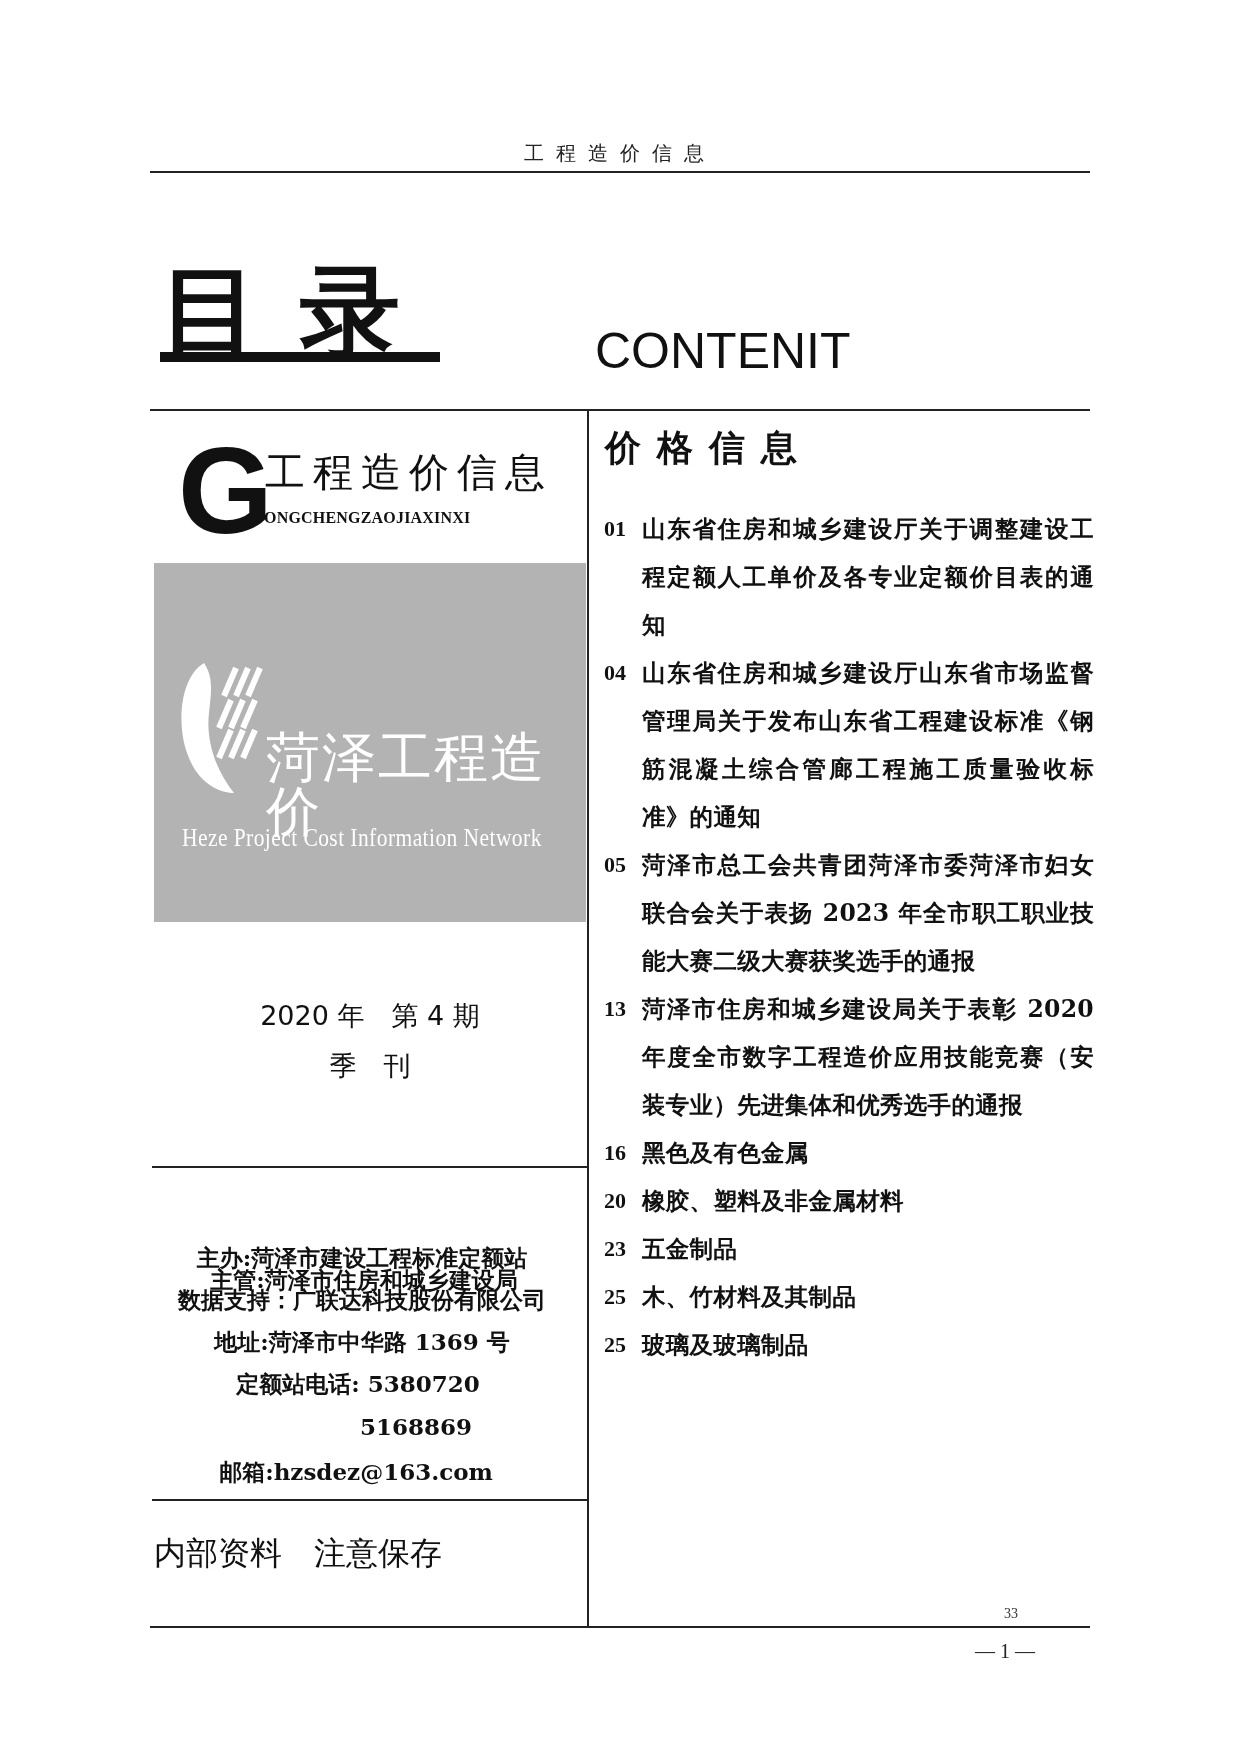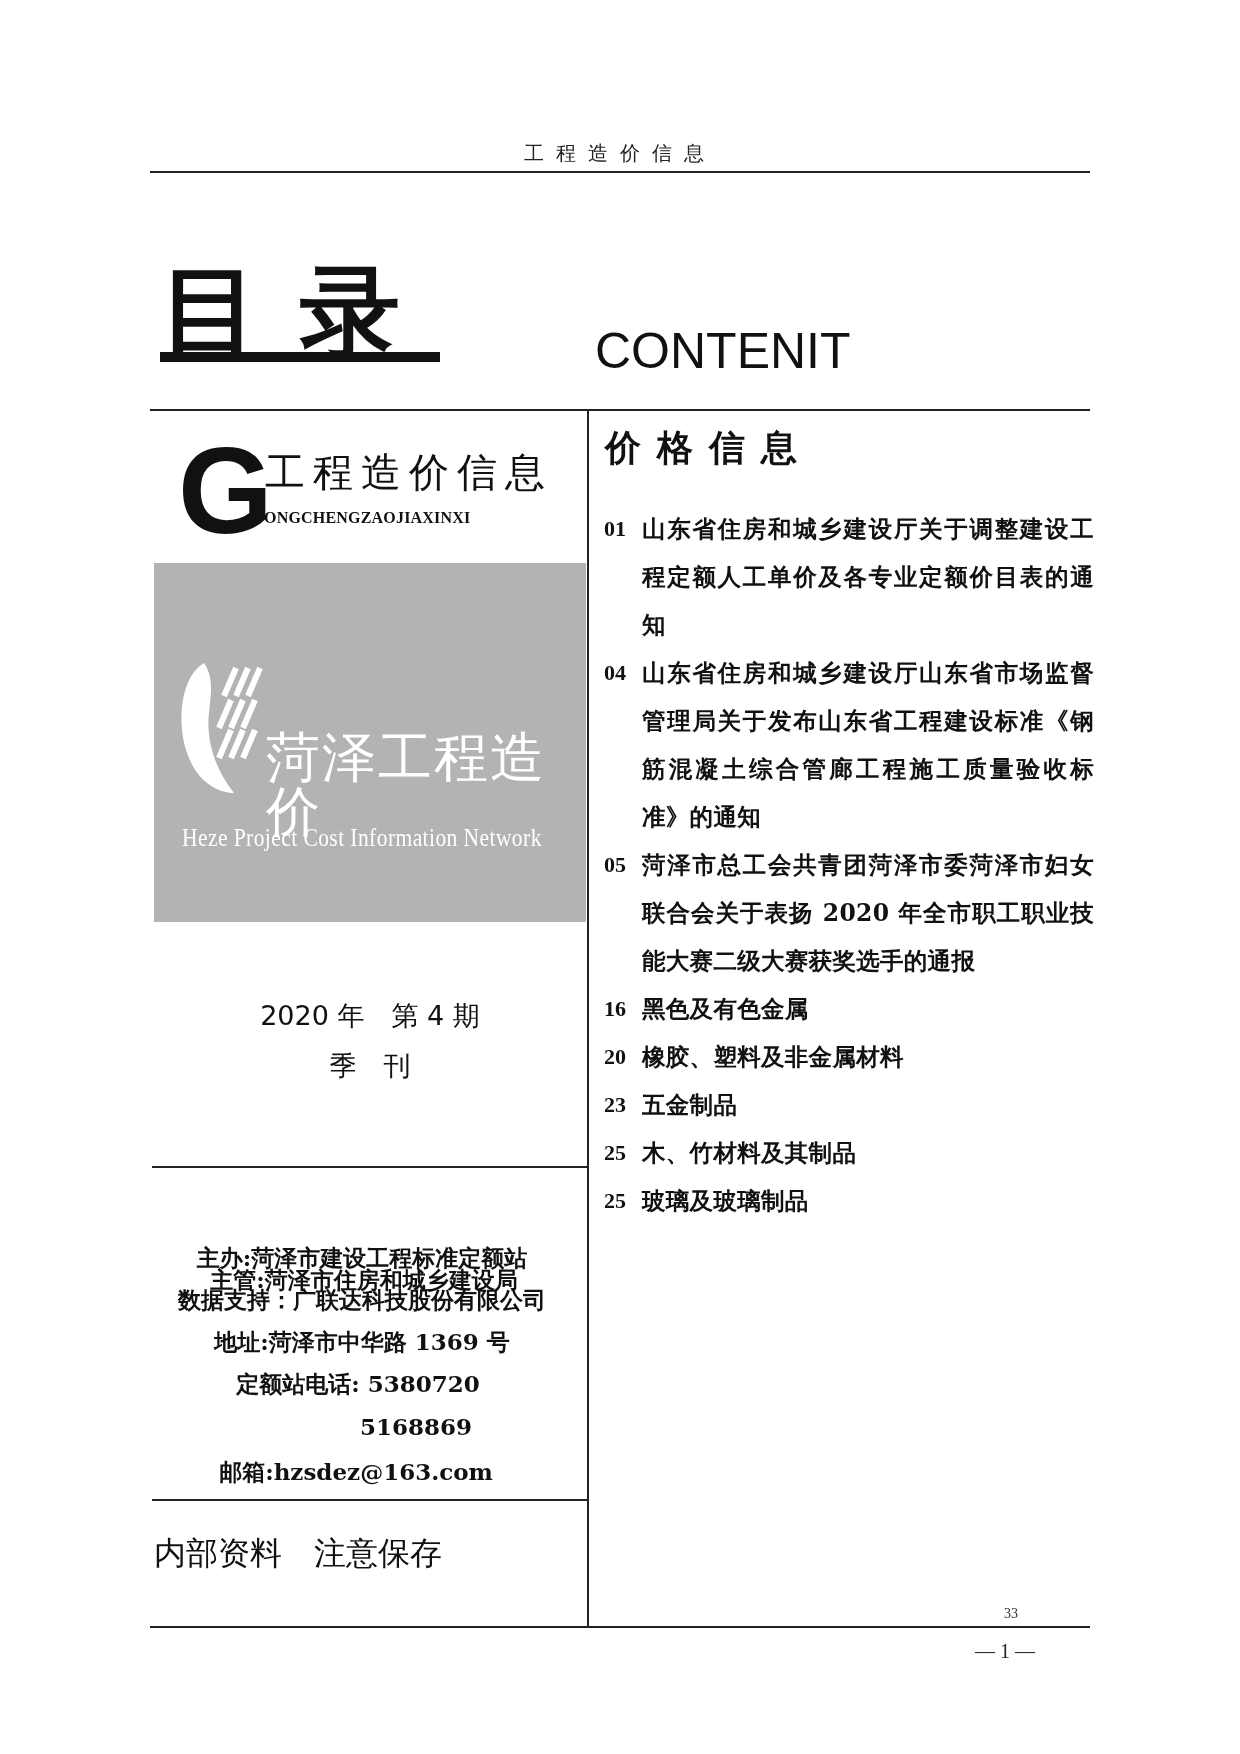--- a/index.html
+++ b/index.html
@@ -108,21 +108,25 @@
   <div class="toc-item">
     <span class="toc-num">01</span>
     <span class="toc-text">山东省住房和城乡建设厅关于调整建设工程定额人工单价及各专业定额价目表的通知</span>
   </div>
   <div class="toc-item">
     <span class="toc-num">04</span>
     <span class="toc-text">山东省住房和城乡建设厅山东省市场监督管理局关于发布山东省工程建设标准《钢筋混凝土综合管廊工程施工质量验收标准》的通知</span>
   </div>
   <div class="toc-item">
     <span class="toc-num">05</span>
-    <span class="toc-text">菏泽市总工会共青团菏泽市委菏泽市妇女联合会关于表扬 2020 年全市职工职业技能大赛二级大赛获奖选手的通报</span>
+    <span class="toc-text">菏泽市总工会共青团菏泽市委菏泽市妇女联合会关于表扬 2023 年全市职工职业技能大赛二级大赛获奖选手的通报</span>
+  </div>
+  <div class="toc-item">
+    <span class="toc-num">13</span>
+    <span class="toc-text">菏泽市住房和城乡建设局关于表彰 2020 年度全市数字工程造价应用技能竞赛（安装专业）先进集体和优秀选手的通报</span>
   </div>
   <div class="toc-item">
     <span class="toc-num">16</span>
     <span class="toc-text">黑色及有色金属</span>
   </div>
   <div class="toc-item">
     <span class="toc-num">20</span>
     <span class="toc-text">橡胶、塑料及非金属材料</span>
   </div>
   <div class="toc-item">

